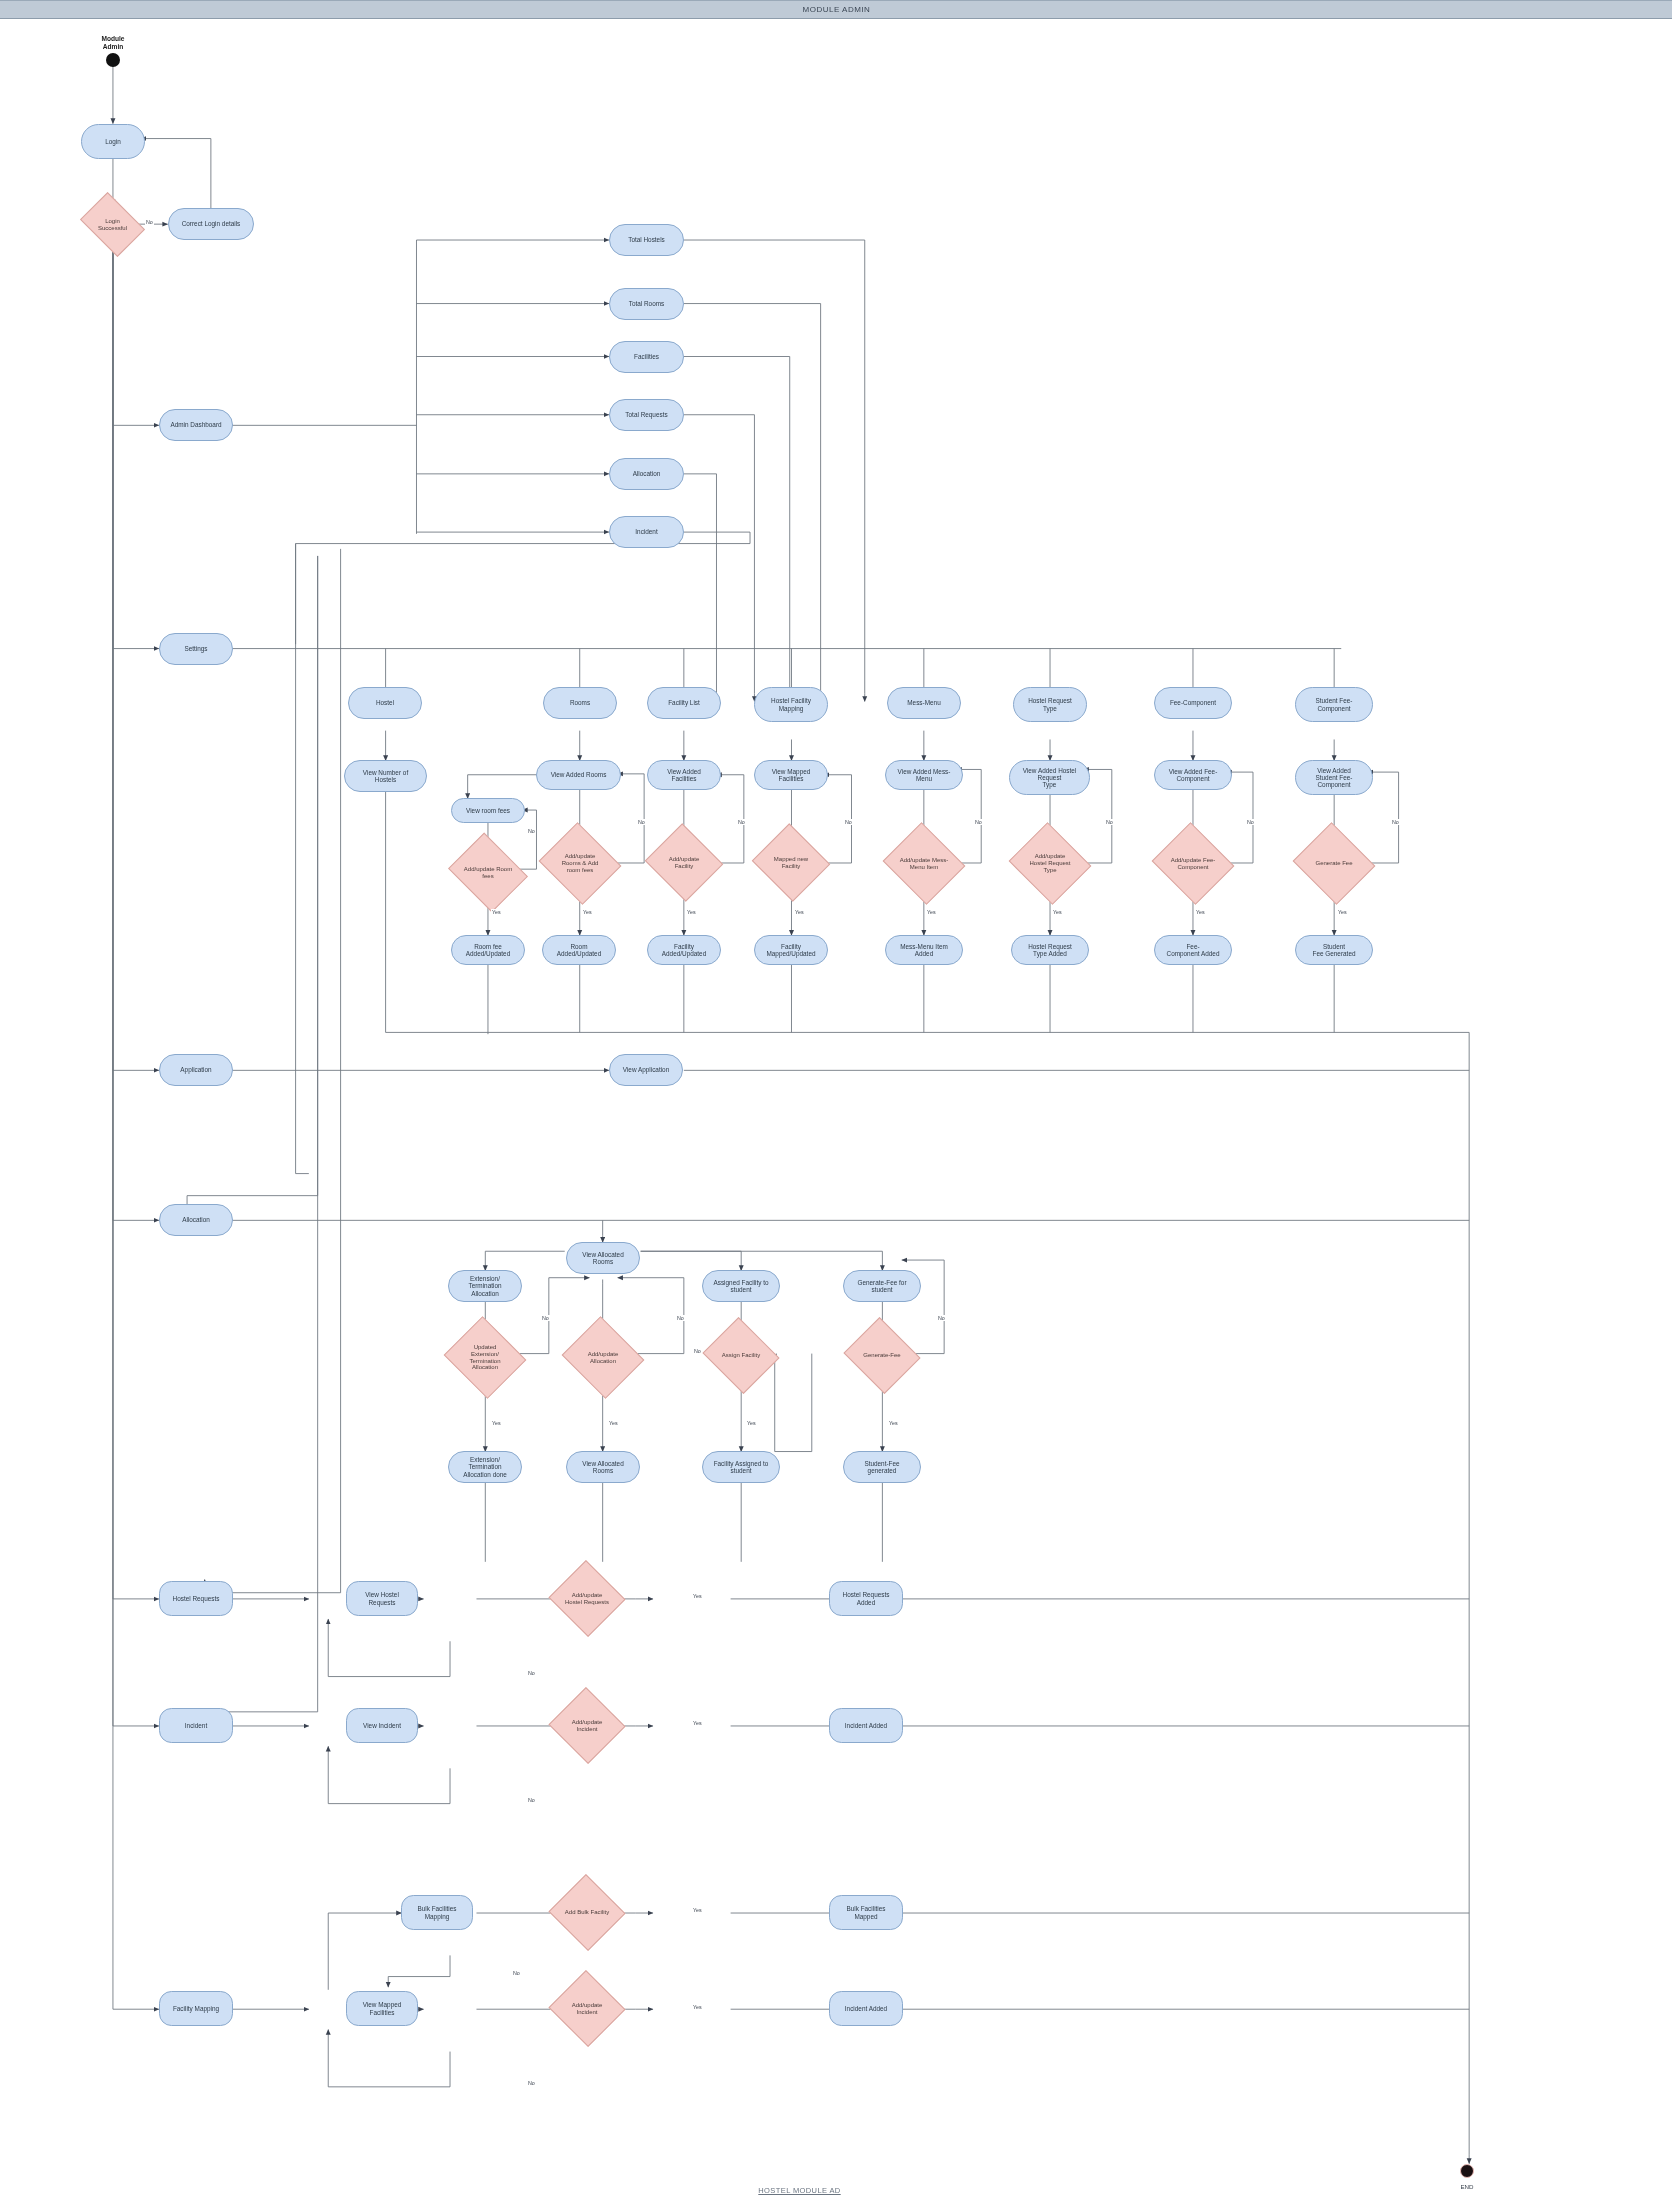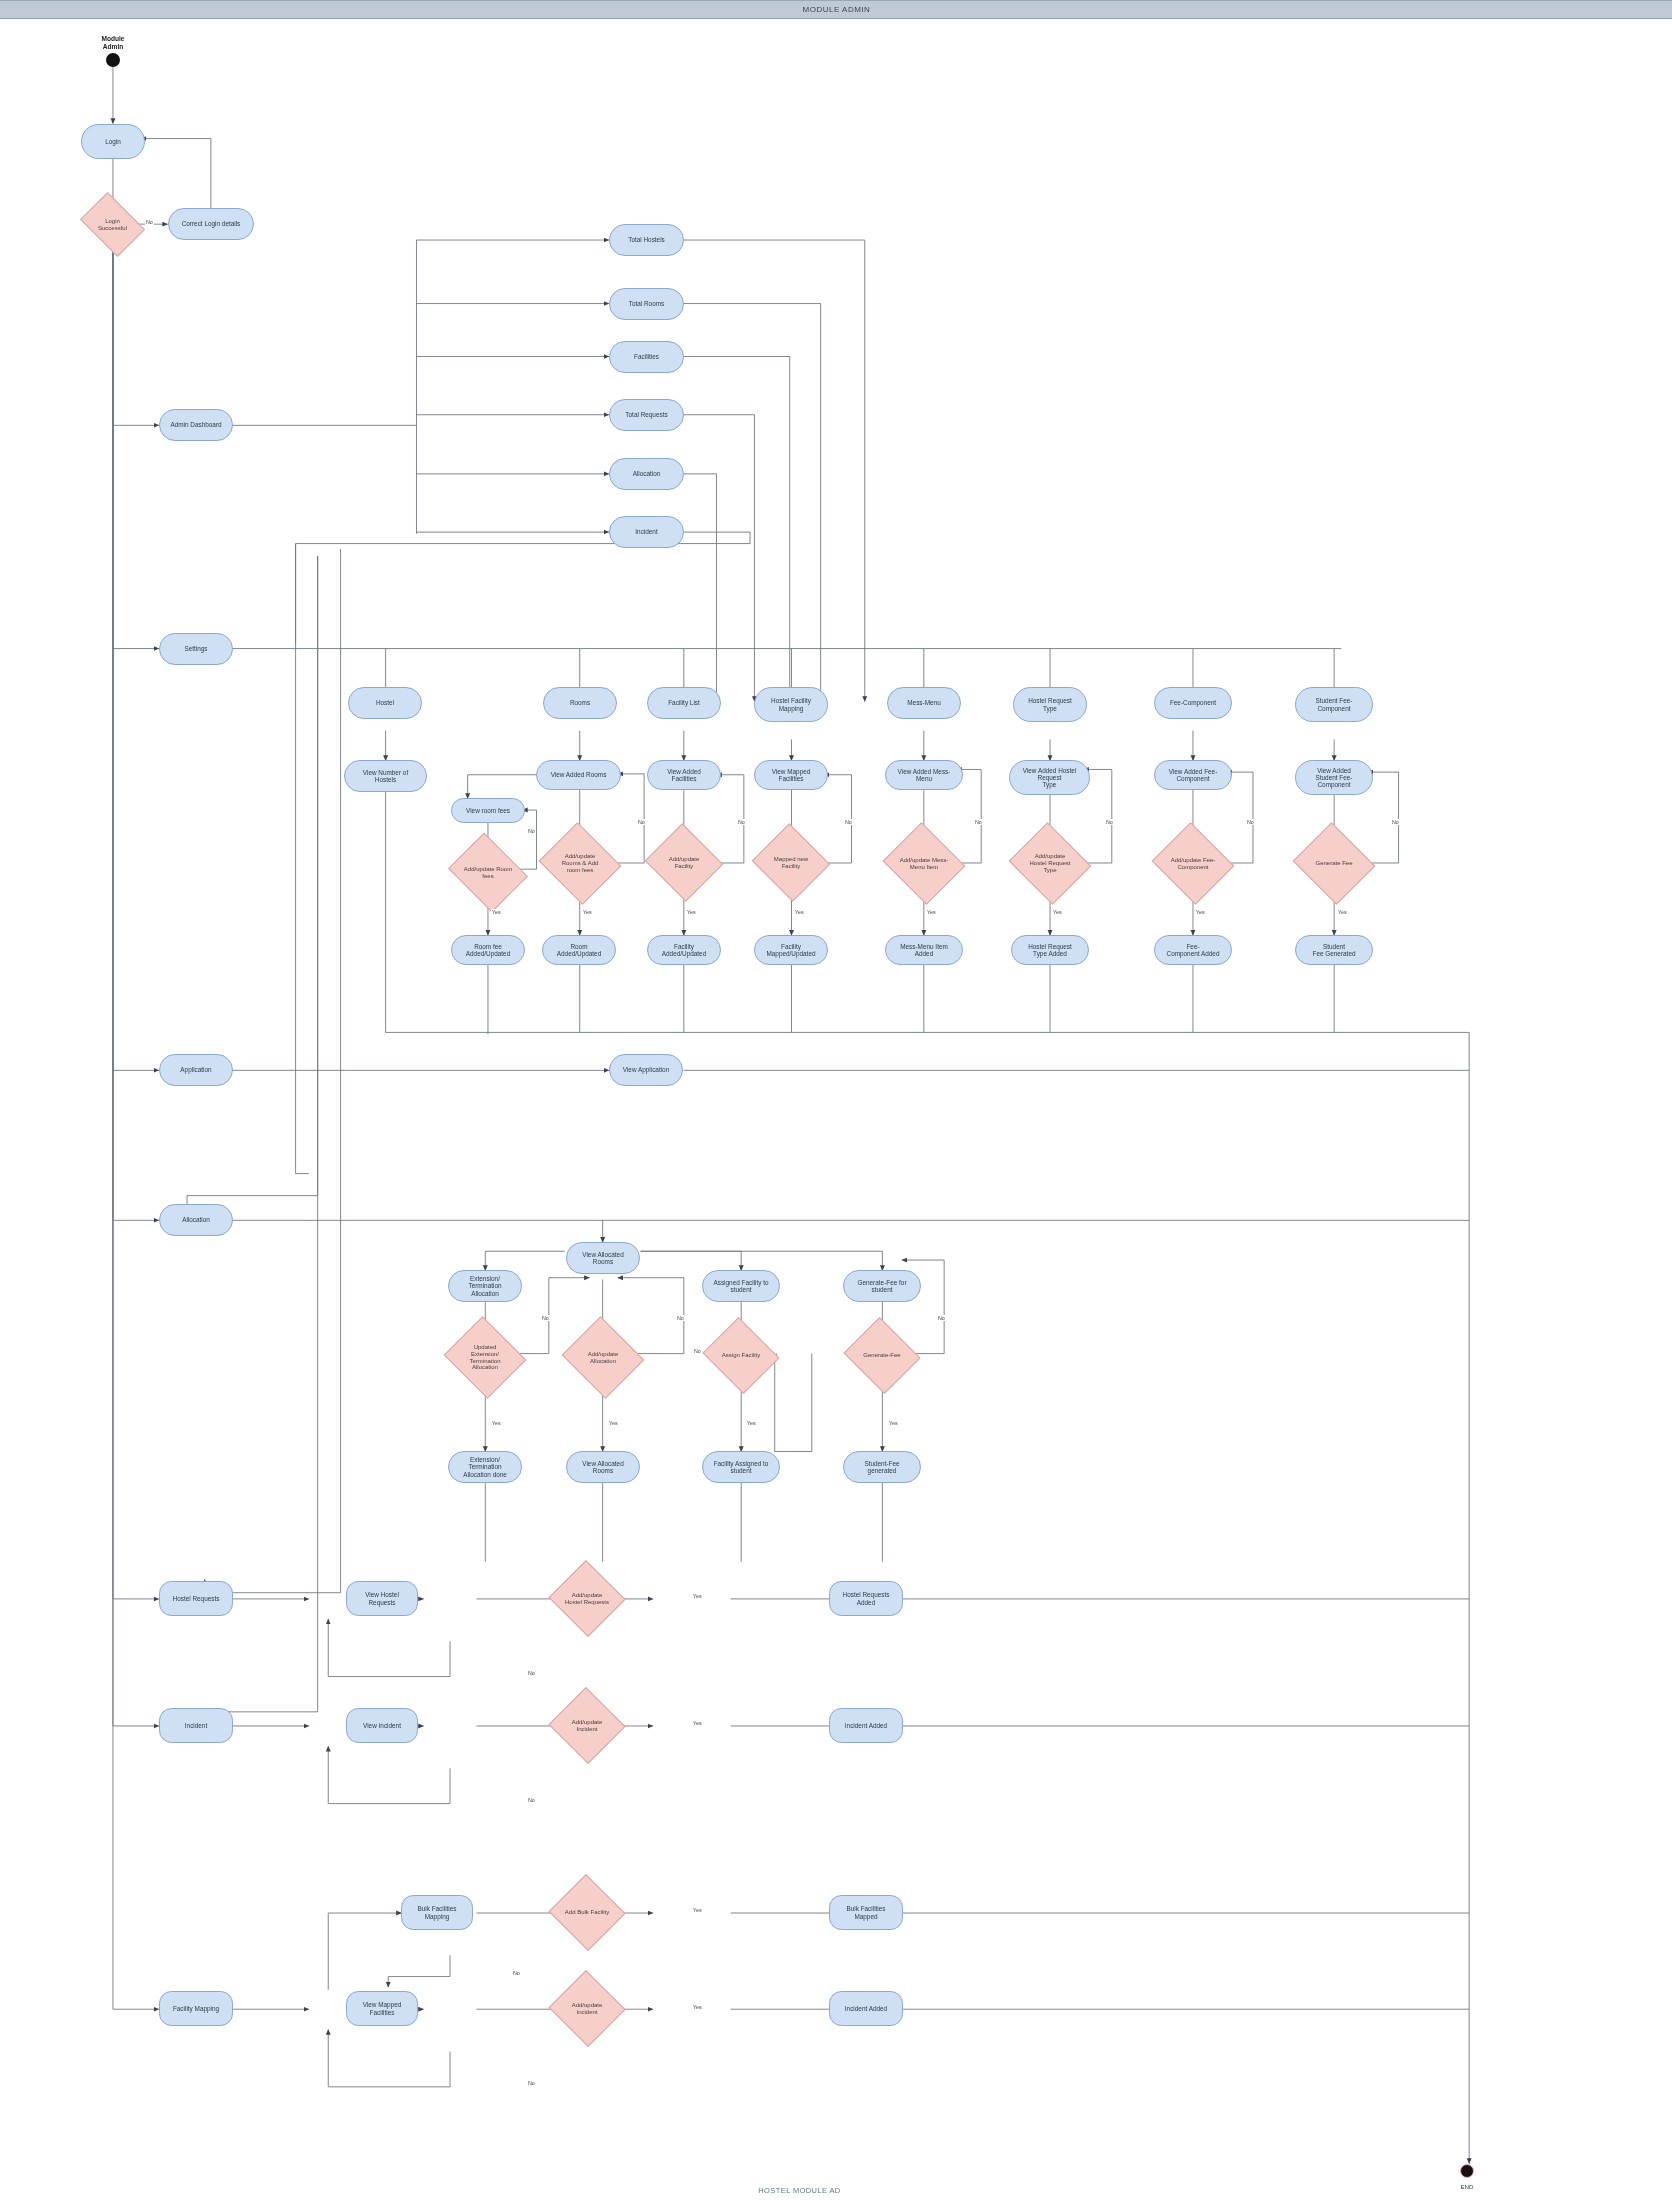--- a/index.html
+++ b/index.html
@@ -30,20 +30,21 @@
     color: #3b4654;
   }
   #footer {
     position: absolute;
     left: 0; top: 2186px;
     width: 1599px;
     text-align: center;
     font-size: 7.5px;
     letter-spacing: 0.4px;
     color: #6a7480;
+    text-decoration: underline;
   }
   svg#wires {
     position: absolute;
     left: 0; top: 0;
     width: 1673px; height: 2206px;
     pointer-events: none;
   }
   .node {
     position: absolute;
     display: flex;

